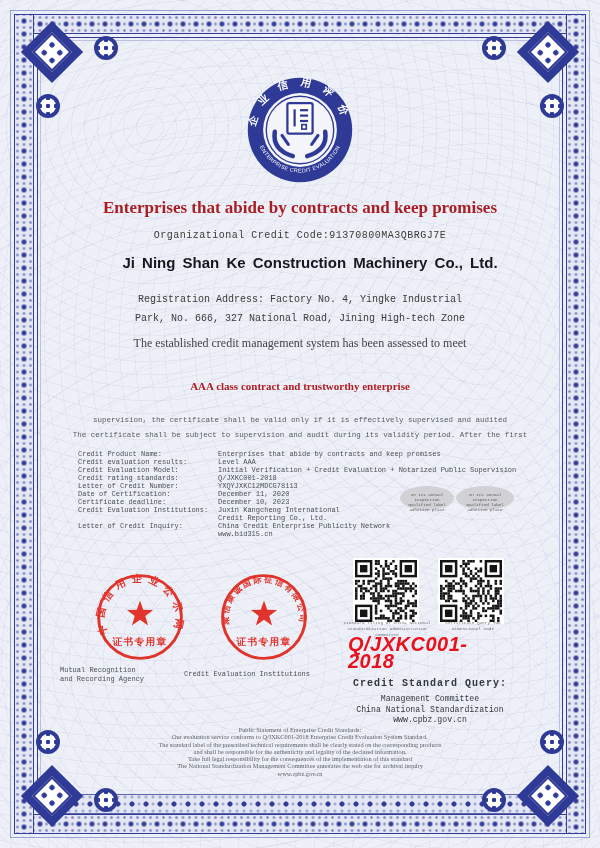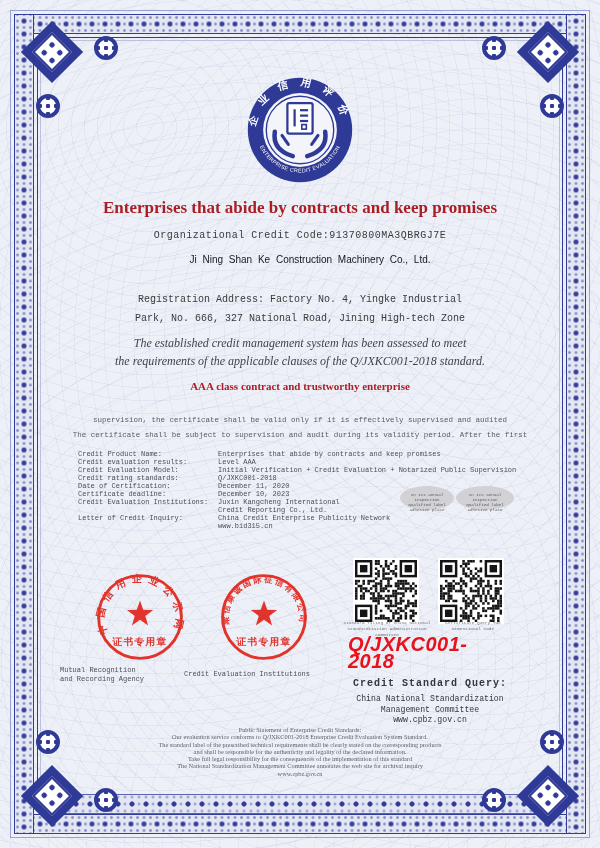--- a/index.html
+++ b/index.html
@@ -47,25 +47,25 @@
   .cbtn{position:absolute;width:24px;height:24px;border-radius:50%;background-color:#fff;
     border:4px solid #2e3a96;box-sizing:border-box;
     background-image:radial-gradient(circle,#2e3a96 2px,transparent 2.5px);
     background-size:8px 8px;background-position:center;}
   .cbtn.b1{left:90px;top:32px;}
   .cbtn.b2{left:32px;top:90px;}
   
   .content{position:absolute;inset:42px;}
   .abs{position:absolute;left:0;right:0;text-align:center;}
   .mono{font-family:"Liberation Mono", monospace;}
-  .serif{font-family:"Liberation Serif", serif;font-style:italic;}
+  .serif{font-family:"Liberation Serif", serif;}
   .badge-wrap{position:absolute;left:204px;top:34px;width:108px;height:108px;}
   .title{top:156px;font-family:"Liberation Serif",serif;font-weight:bold;font-size:17px;color:#a81e24;}
   .orgcode{top:188px;font-size:10px;color:#3a3a3a;letter-spacing:.5px;}
-  .company{top:212px;font-size:10px;font-weight:normal;color:#15181d;word-spacing:3px;margin-left:20px;}
+  .company{top:212px;font-size:15px;font-weight:bold;color:#15181d;word-spacing:3px;margin-left:20px;}
   .address{top:248px;font-size:10px;line-height:19px;color:#3a3a3a;}
   .assessment{top:292px;font-size:12px;line-height:18px;color:#3f434c;}
   .grade{top:338px;font-family:"Liberation Serif",serif;font-weight:bold;font-size:11px;color:#b01c23;}
   .supervision{top:371px;font-size:7.5px;line-height:15px;color:#585d66;}
   .details{position:absolute;left:36px;top:408px;font-size:7px;line-height:8px;color:#4a4f58;}
   .drow{white-space:nowrap;}
   .dlabel{display:inline-block;width:140px;}
   .dval2{display:block;margin-left:140px;}
   .sticker{position:absolute;width:54px;height:24px;border-radius:50%;background:rgba(205,205,208,.85);
     text-align:center;font-size:4.2px;line-height:5px;color:#5a5a5a;padding-top:7px;box-sizing:border-box;
@@ -161,33 +161,33 @@
 
     <div class="abs title">Enterprises that abide by contracts and keep promises</div>
     <div class="abs orgcode mono">Organizational Credit Code:91370800MA3QBRGJ7E</div>
     <div class="abs company">Ji Ning Shan Ke Construction Machinery Co., Ltd.</div>
     <div class="abs address mono">
       <div>Registration Address: Factory No. 4, Yingke Industrial</div>
       <div>Park, No. 666, 327 National Road, Jining High-tech Zone</div>
     </div>
     <div class="abs assessment serif">
       <div>The established credit management system has been assessed to meet</div>
-      <div>the requirements of the applicable clauses of the Q/JXKC001-2018 standard.</div>
     </div>
     <div class="abs grade">AAA class contract and trustworthy enterprise</div>
     <div class="abs supervision mono">
       <div>supervision, the certificate shall be valid only if it is effectively supervised and audited</div>
       <div>The certificate shall be subject to supervision and audit during its validity period. After the first</div>
     </div>
 
     <div class="details mono">
       <div class="drow"><span class="dlabel">Credit Product Name:</span><span class="dval">Enterprises that abide by contracts and keep promises</span></div>
       <div class="drow"><span class="dlabel">Credit evaluation results:</span><span class="dval">Level AAA</span></div>
       <div class="drow"><span class="dlabel">Credit Evaluation Model:</span><span class="dval">Initial Verification + Credit Evaluation + Notarized Public Supervision</span></div>
       <div class="drow"><span class="dlabel">Credit rating standards:</span><span class="dval">Q/JXKC001-2018</span></div>
+      <div class="drow"><span class="dlabel">Letter of Credit Number:</span><span class="dval">YXQYJXKC12MDCG78113</span></div>
       <div class="drow"><span class="dlabel">Date of Certification:</span><span class="dval">December 11, 2020</span></div>
       <div class="drow"><span class="dlabel">Certificate deadline:</span><span class="dval">December 10, 2023</span></div>
       <div class="drow"><span class="dlabel">Credit Evaluation Institutions:</span><span class="dval">Juxin Kangcheng International</span><span class="dval2">Credit Reporting Co., Ltd.</span></div>
       <div class="drow"><span class="dlabel">Letter of Credit Inquiry:</span><span class="dval">China Credit Enterprise Publicity Network</span><span class="dval2">www.bid315.cn</span></div>
     </div>
 
     <div class="sticker s1">
       <div>In its annual inspection</div>
       <div>qualified label adhesive place</div>
     </div>
@@ -673,22 +673,22 @@
       <div>Dimensional Code</div>
     </div>
 
     <div class="std-code">
       <div>Q/JXKC001-</div>
       <div>2018</div>
     </div>
 
     <div class="query-heading mono">Credit Standard Query:</div>
     <div class="query-lines mono">
+      <div>Management Committee</div>
       <div>China National Standardization</div>
-      <div>Management Committee</div>
       <div>www.cpbz.gov.cn</div>
     </div>
 
     <div class="abs footer">
       <div>Public Statement of Enterprise Credit Standards:</div>
       <div>Our evaluation service conforms to Q/JXKC001-2018 Enterprise Credit Evaluation System Standard.</div>
       <div>The standard label of the prescribed technical requirements shall be clearly stated on the corresponding products</div>
       <div>and shall be responsible for the authenticity and legality of the declared information.</div>
       <div>Take full legal responsibility for the consequences of the implementation of this standard</div>
       <div>The National Standardization Management Committee annotates the web site for archival inquiry</div>

